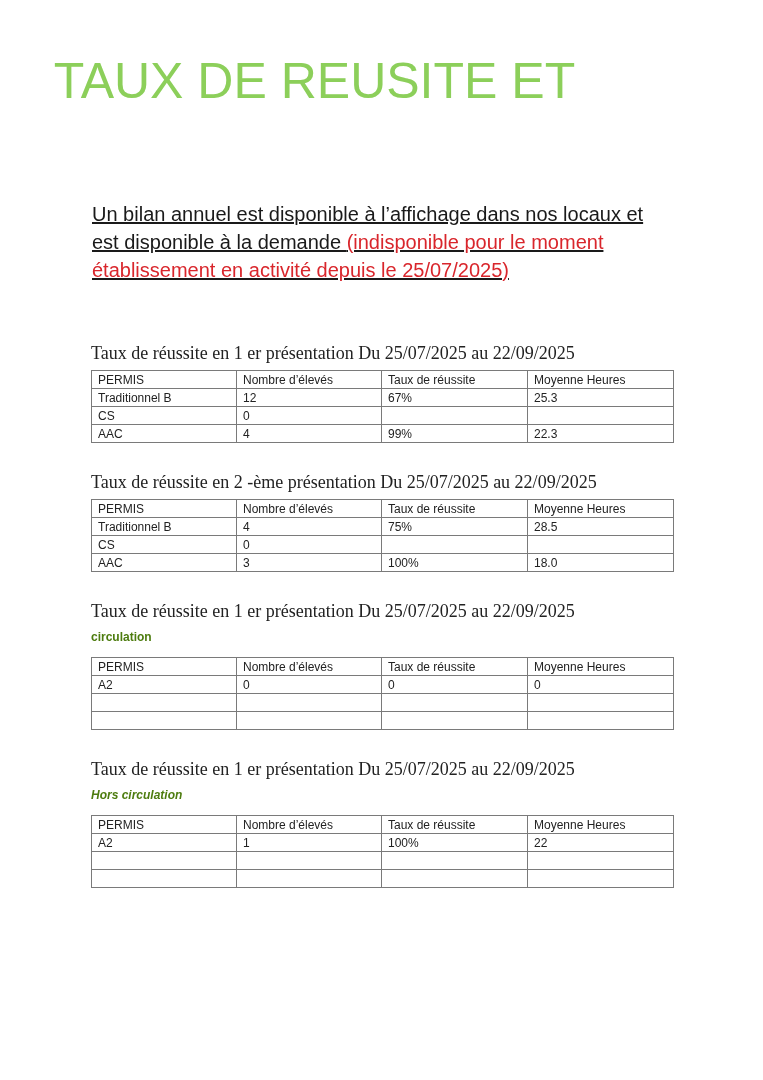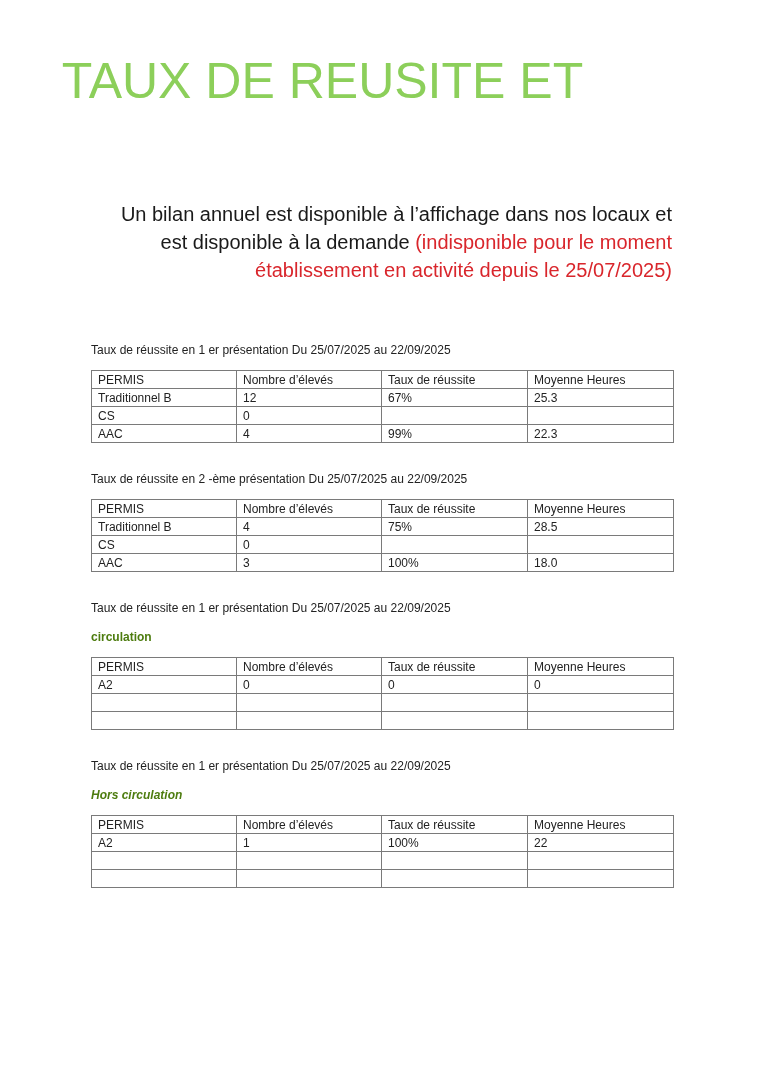--- a/index.html
+++ b/index.html
@@ -1,21 +1,21 @@
 <!DOCTYPE html>
 <html><head>
 <meta charset="utf-8">
 <style>
   html, body { margin: 0; padding: 0; background: #ffffff; }
   body { width: 763px; height: 1080px; position: relative; overflow: hidden; font-family: "Liberation Sans", sans-serif; color: #1a1a1a; }
-  .title { position: absolute; left: 12px; top: 50px; width: 621px; text-align: center; color: #8ccf5a; font-size: 50px; line-height: 62px; font-weight: normal; letter-spacing: 0px; }
+  .title { position: absolute; left: 4px; top: 50px; width: 621px; text-align: center; color: #8ccf5a; font-size: 50px; line-height: 62px; font-weight: normal; letter-spacing: 0px; }
   .title span { display: block; }
-  .intro { position: absolute; left: 92px; top: 200px; width: 580px; text-align: right; font-size: 20px; line-height: 28px; color: #1a1a1a; }
+  .intro { position: absolute; left: 92px; top: 200px; width: 580px; text-align: left; font-size: 20px; line-height: 28px; color: #1a1a1a; text-decoration: underline; }
   .intro .red { color: #d9262c; }
-  .section-label { position: absolute; left: 91px; font-size: 12px; color: #222; }
+  .section-label { position: absolute; left: 91px; font-size: 18px; color: #222; font-family: Liberation Serif, serif; }
   .section-sub { position: absolute; left: 91px; font-size: 12px; font-weight: bold; color: #4d7c0f; }
   table.data { position: absolute; left: 91px; width: 582px; border-collapse: collapse; font-size: 12px; color: #222; table-layout: fixed; border-radius: 10px; }
   table.data td { border: 1px solid #7a7a7a; height: 17px; padding: 0 0 0 6px; line-height: 16px; white-space: nowrap; overflow: hidden; }
   table.data col.c1 { width: 145px; } table.data col.c2 { width: 145px; } table.data col.c3 { width: 146px; } table.data col.c4 { width: 146px; }
 </style>
 </head>
 <body>
 
 <div class="title">
   <span>TAUX DE REUSITE ET</span>

